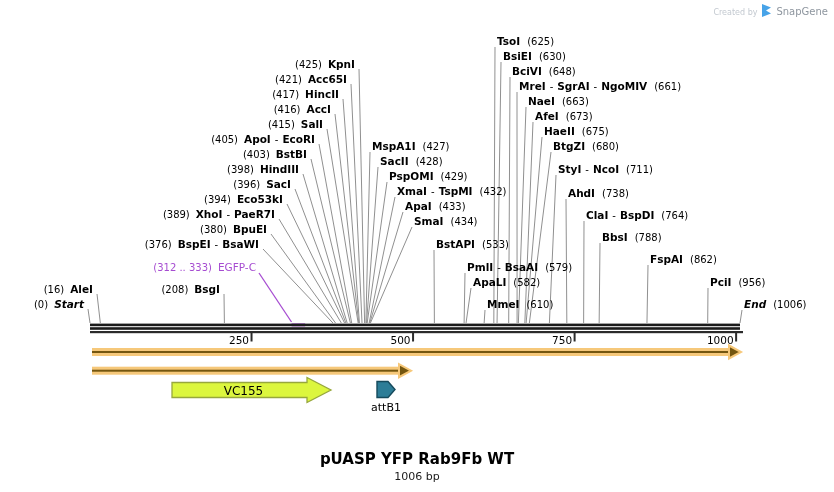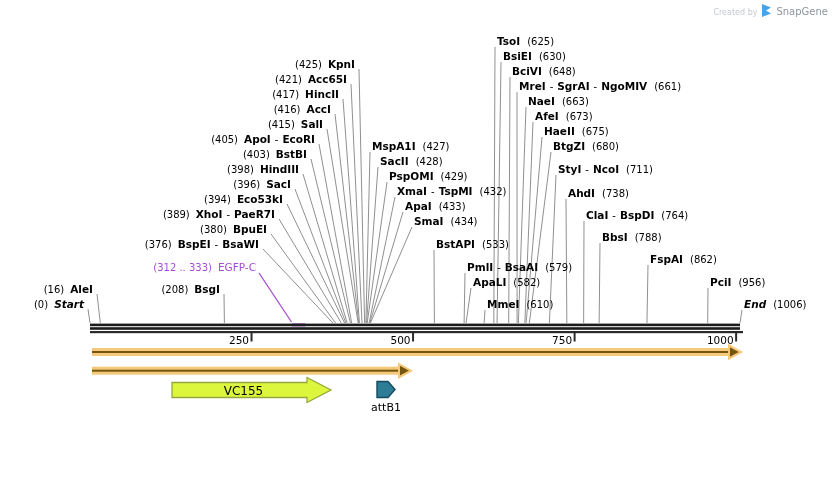--- a/index.html
+++ b/index.html
@@ -140,13 +140,17 @@
     </svg>
 
   <div id="watermark">
     <span id="wm-created">Created by</span>
     <svg width="11" height="13">
       <path d="M1,0 L10,3.5 L5,6.5 L10,9.5 L1,13 Z" fill="#47a3e8"></path>
     </svg>
     <span id="wm-brand">SnapGene</span>
   </div>
 
+  <div id="title-block">
+    <div id="map-title">pUASP YFP Rab9Fb WT</div>
+    <div id="map-length">1006 bp</div>
+  </div>
 </div>
 
 </body></html>

